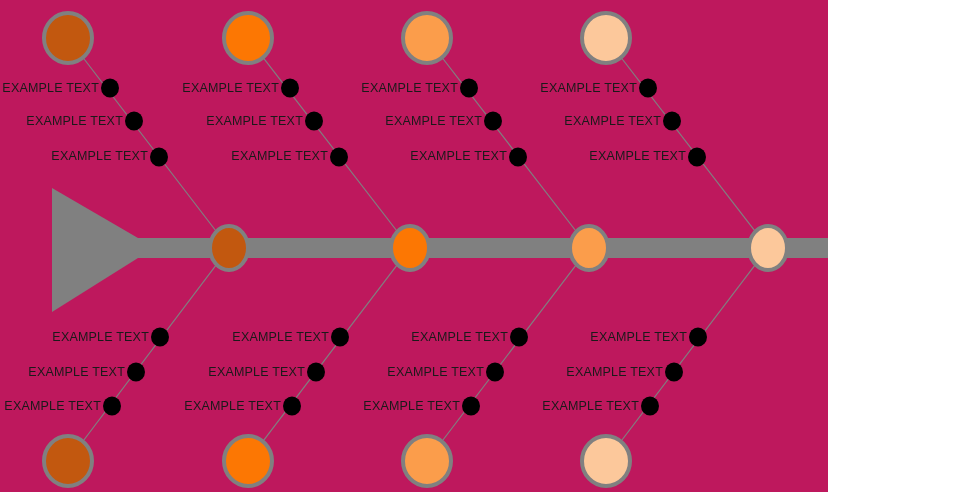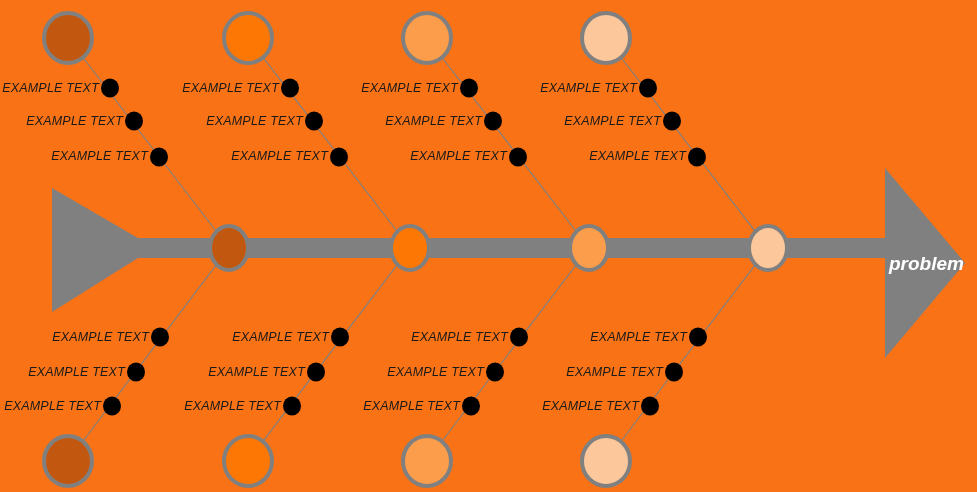--- a/index.html
+++ b/index.html
@@ -6,25 +6,24 @@
   html, body {
     margin: 0;
     padding: 0;
     background: #ffffff;
   }
   body {
     font-family: "Liberation Sans", sans-serif;
   }
   #diagram-root {
     position: relative;
-    width: 977px;
+    width: 828px;
     height: 492px;
-    background: #f97316;
+    background: #be185d;
     overflow: hidden;
-    font-style: italic;
   }
   #fishbone-svg {
     position: absolute;
     top: 0;
     left: 0;
     width: 977px;
     height: 492px;
     display: block;
   }
   .branch-label {

